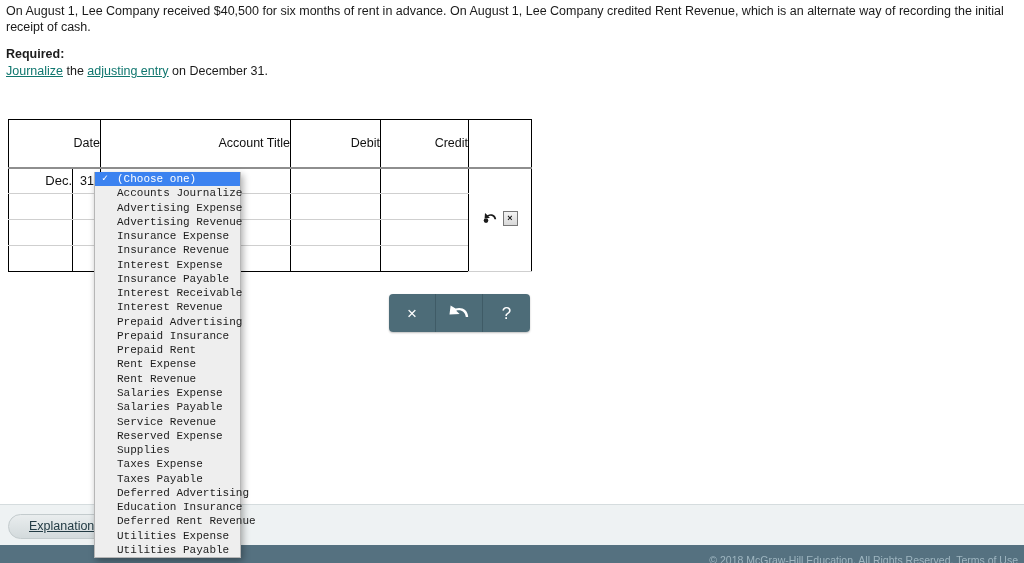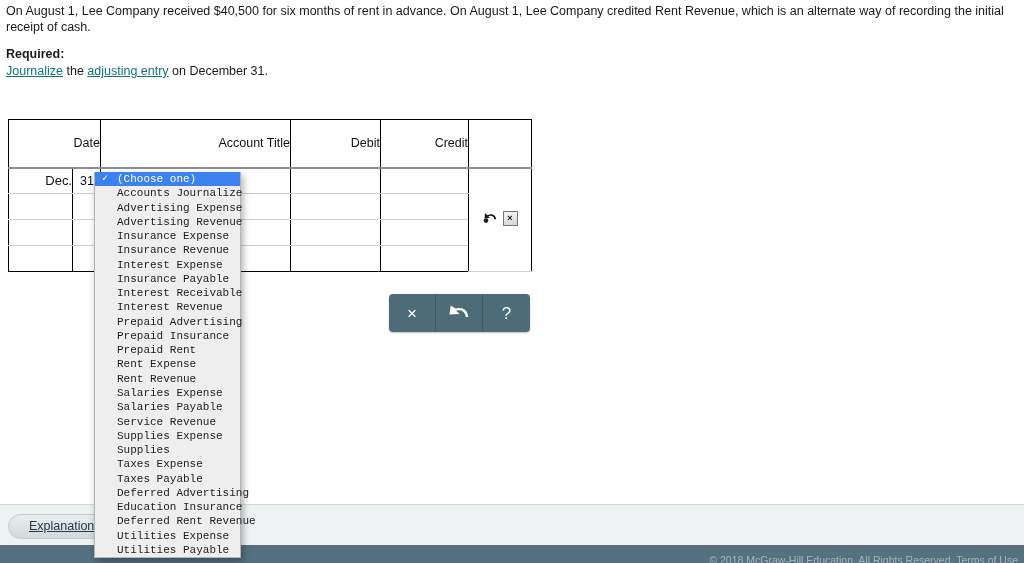--- a/index.html
+++ b/index.html
@@ -308,21 +308,21 @@
         <li>Interest Receivable</li>
         <li>Interest Revenue</li>
         <li>Prepaid Advertising</li>
         <li>Prepaid Insurance</li>
         <li>Prepaid Rent</li>
         <li>Rent Expense</li>
         <li>Rent Revenue</li>
         <li>Salaries Expense</li>
         <li>Salaries Payable</li>
         <li>Service Revenue</li>
-        <li>Supplies Expense</li>
+        <li>Reserved Expense</li>
         <li>Supplies</li>
         <li>Taxes Expense</li>
         <li>Taxes Payable</li>
         <li>Deferred Advertising</li>
         <li>Education Insurance</li>
         <li>Deferred Rent Revenue</li>
         <li>Utilities Expense</li>
         <li>Utilities Payable</li>
       </ul>
   </div>

